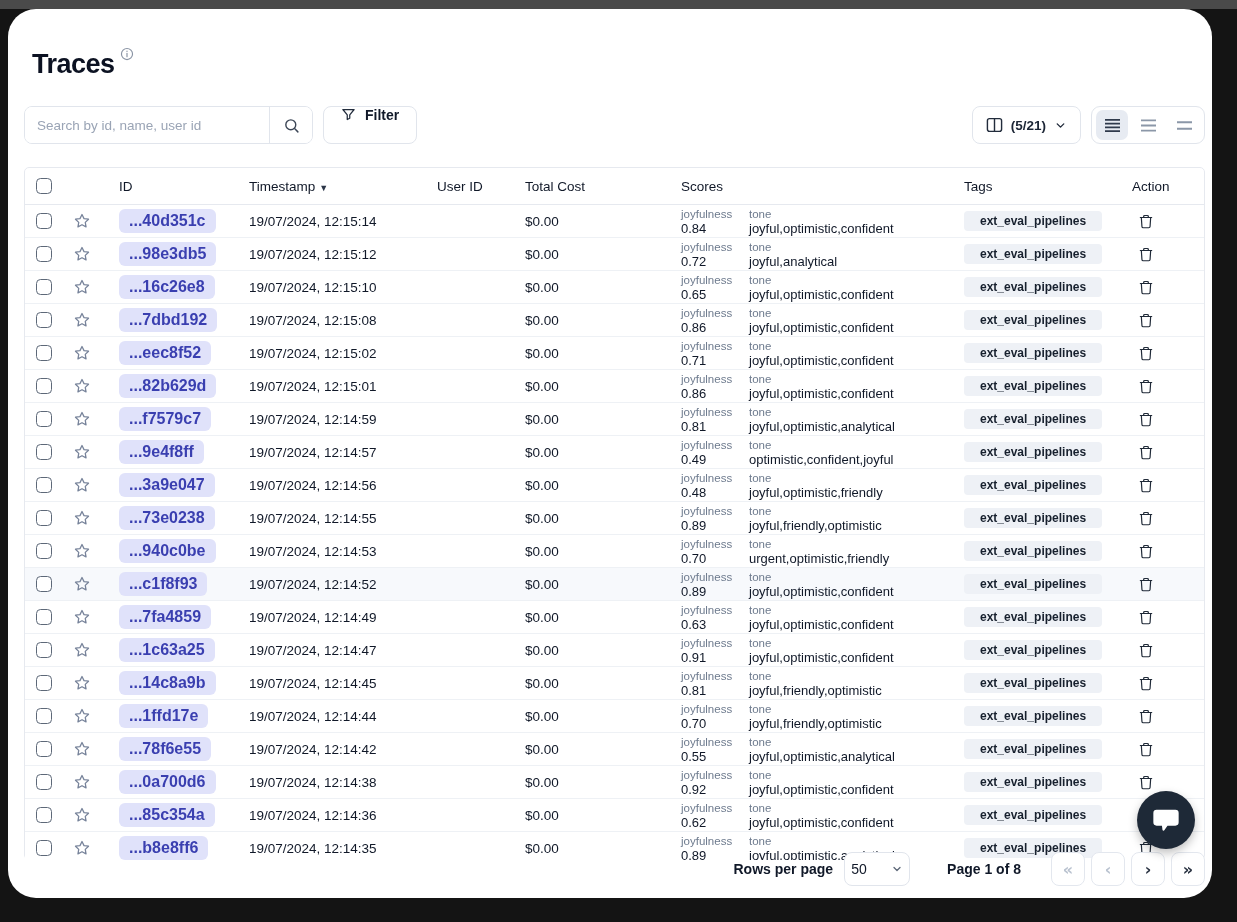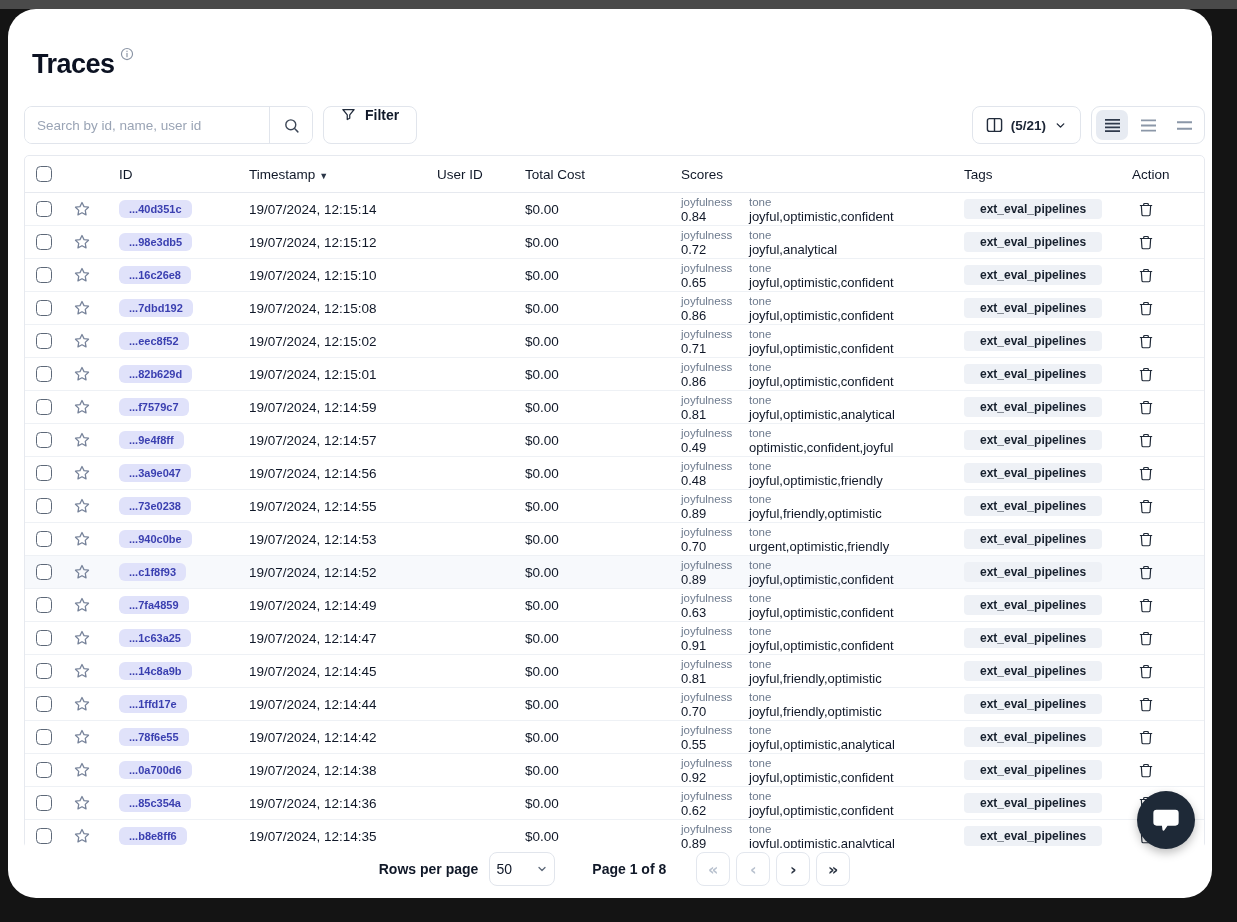--- a/index.html
+++ b/index.html
@@ -19,43 +19,43 @@
   .search-input::placeholder { color:#9aa4b5; }
   .search-btn { width:43px; display:flex; align-items:center; justify-content:center; border-left:1px solid #e1e5ec; background:#fff; cursor:pointer; }
   .filter-btn { margin-left:10px; height:38px; padding:0 17px; display:flex; align-items:flex-start; gap:9px; border:1px solid #e1e5ec; border-radius:8px; background:#fff; font-size:14px; font-weight:700; color:#101828; cursor:pointer; }
   .toolbar-spacer { flex:1; }
   .columns-btn { height:38px; padding:9px 13px; display:flex; align-items:center; gap:8px; border:1px solid #e1e5ec; border-radius:8px; background:#fff; font-size:13.5px; font-weight:600; color:#1b2535; cursor:pointer; }
   .density-group { margin-left:10px; height:38px; padding:0 4px; display:flex; align-items:center; gap:4px; border:1px solid #e1e5ec; border-radius:9px; background:#fff; }
   .density-btn { width:32px; height:30px; display:flex; align-items:center; justify-content:center; border-radius:7px; background:transparent; border:none; cursor:pointer; }
   .density-btn.selected { background:#e7ebf2; }
 
   
-  .table { position:absolute; top:146px; left:16px; width:1181px; height:693px; border:1px solid #e6e9ef; border-radius:5px; background:#fff; }
+  .table { position:absolute; top:158px; left:16px; width:1181px; height:693px; border:1px solid #e6e9ef; border-radius:5px; background:#fff; }
   .thead, .tr { display:grid; grid-template-columns:38px 38px 148px 188px 88px 112px 327px 168px 1fr; align-items:center; }
   .thead { height:37px; border-bottom:1px solid #e6e9ef; font-size:13.5px; font-weight:500; color:#5d6b83; }
   .tbody { height:655px; overflow:hidden; }
   .tr { height:33px; border-bottom:1px solid #eef1f5; background:#fff; }
   .tr.highlighted { background:#f7f9fc; }
   .td { font-size:13.5px; color:#101828; }
   .c-center { display:flex; justify-content:center; align-items:center; }
   .c-id { padding-left:18px; }
   .c-scores { padding-left:3px; display:flex; align-items:center;margin-left:41px; }
   .checkbox { width:16px; height:16px; border:1.5px solid #5d6878; border-radius:4.5px; background:#fff; display:inline-block; cursor:pointer; }
-  .id-pill { display:inline-block; background:#e0e2fa; color:#3a3fb0; font-weight:700; font-size:11px; padding:3px 10px; border-radius:6px; cursor:pointer; }
+  .id-pill { display:inline-block; background:#e0e2fa; color:#3a3fb0; font-weight:700; font-size:16px; padding:3px 10px; border-radius:6px; cursor:pointer; }
   .score { display:flex; flex-direction:column; justify-content:center; }
   .score-a { width:68px; }
   .score-label { font-size:11.5px; line-height:14px; color:#6e7b8e; }
   .score-value { font-size:13px; line-height:15px; color:#101828; }
   .tag-pill { display:inline-block; background:#eef1f6; color:#17202e; font-weight:600; font-size:12px; padding:3px 16px; border-radius:4px; cursor:pointer; }
   .trash-btn { background:none; border:none; cursor:pointer; margin-left:6px; padding:0; display:flex; align-items:center; }
   .star-btn { background:none; border:none; cursor:pointer; padding:0; display:flex; align-items:center; }
   .sort-ind { font-size:9px; color:#2b3648; margin-left:4px; }
 
   
-  .pagination { position:absolute; top:841px; left:16px; width:1181px; height:38px; display:flex; align-items:center; justify-content:center; }
+  .pagination { position:absolute; top:841px; left:16px; width:1181px; height:38px; display:flex; align-items:center; justify-content:flex-end; }
   .rpp-label { font-size:14px; font-weight:600; color:#101828; }
   .rpp-select { margin-left:11px; height:34px; width:66px; border:1px solid #e1e5ec; border-radius:8px; background:#fff; display:flex; align-items:center; justify-content:center; gap:24px; font-size:14px; font-weight:500; color:#101828; cursor:pointer; }
   .page-info { margin-left:37px; font-size:14px; font-weight:600; color:#101828; }
   .pg-btns { margin-left:30px; display:flex; gap:6px; }
   .pg-btn { width:34px; height:34px; border:1px solid #e3e7ee; border-radius:8px; background:#fff; font-size:16px; font-weight:600; display:flex; align-items:center; justify-content:center; cursor:pointer; color:#2a3342; font-family:"DejaVu Sans", sans-serif; }
   .pg-btn.disabled { color:#b9c2cf; }
 
   
   .chat-fab { position:absolute; top:782px; left:1129px; width:58px; height:58px; border-radius:50%; background:#1e2937; border:none; display:flex; align-items:center; justify-content:center; cursor:pointer; z-index:20; box-shadow:0 4px 10px rgba(0,0,0,0.25); }
 </style>

